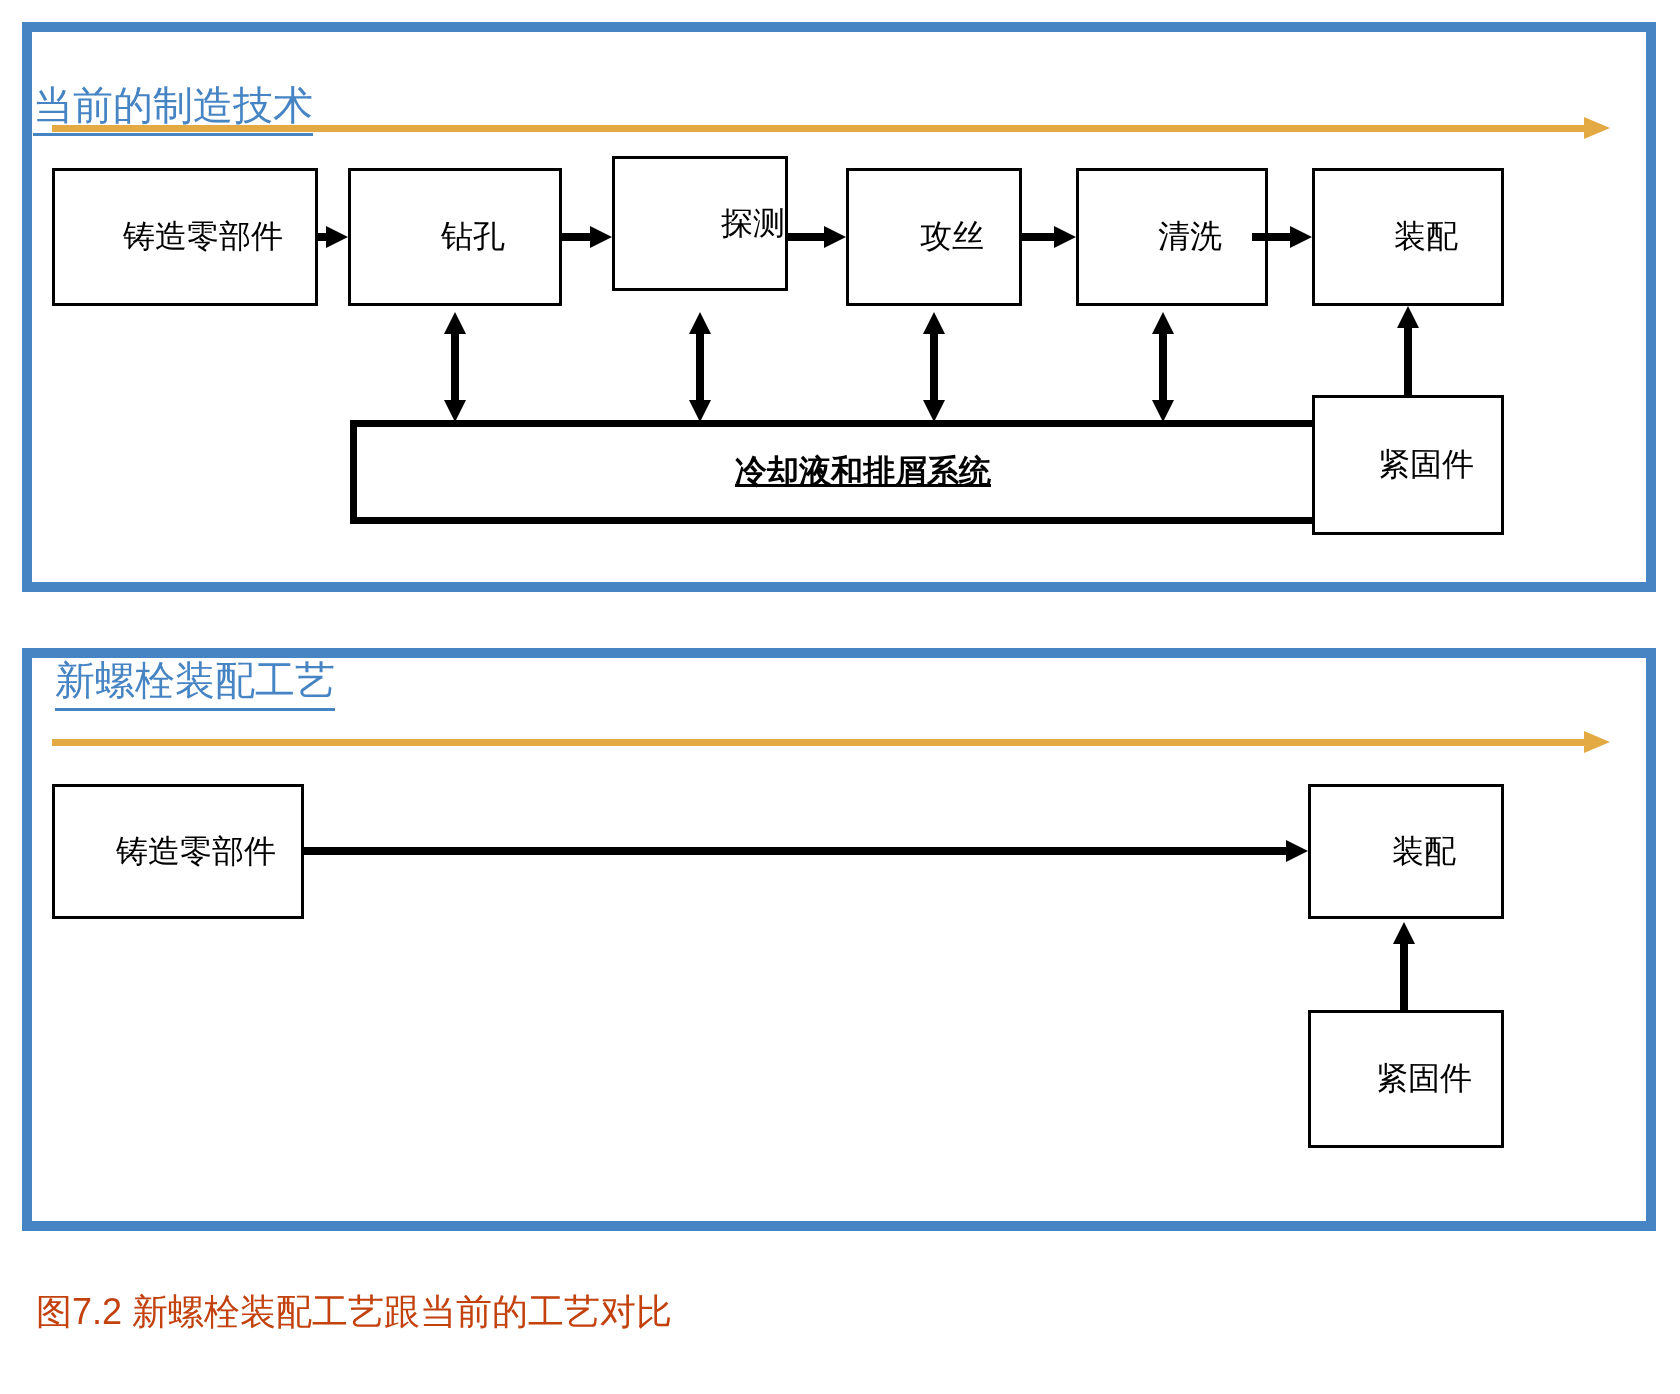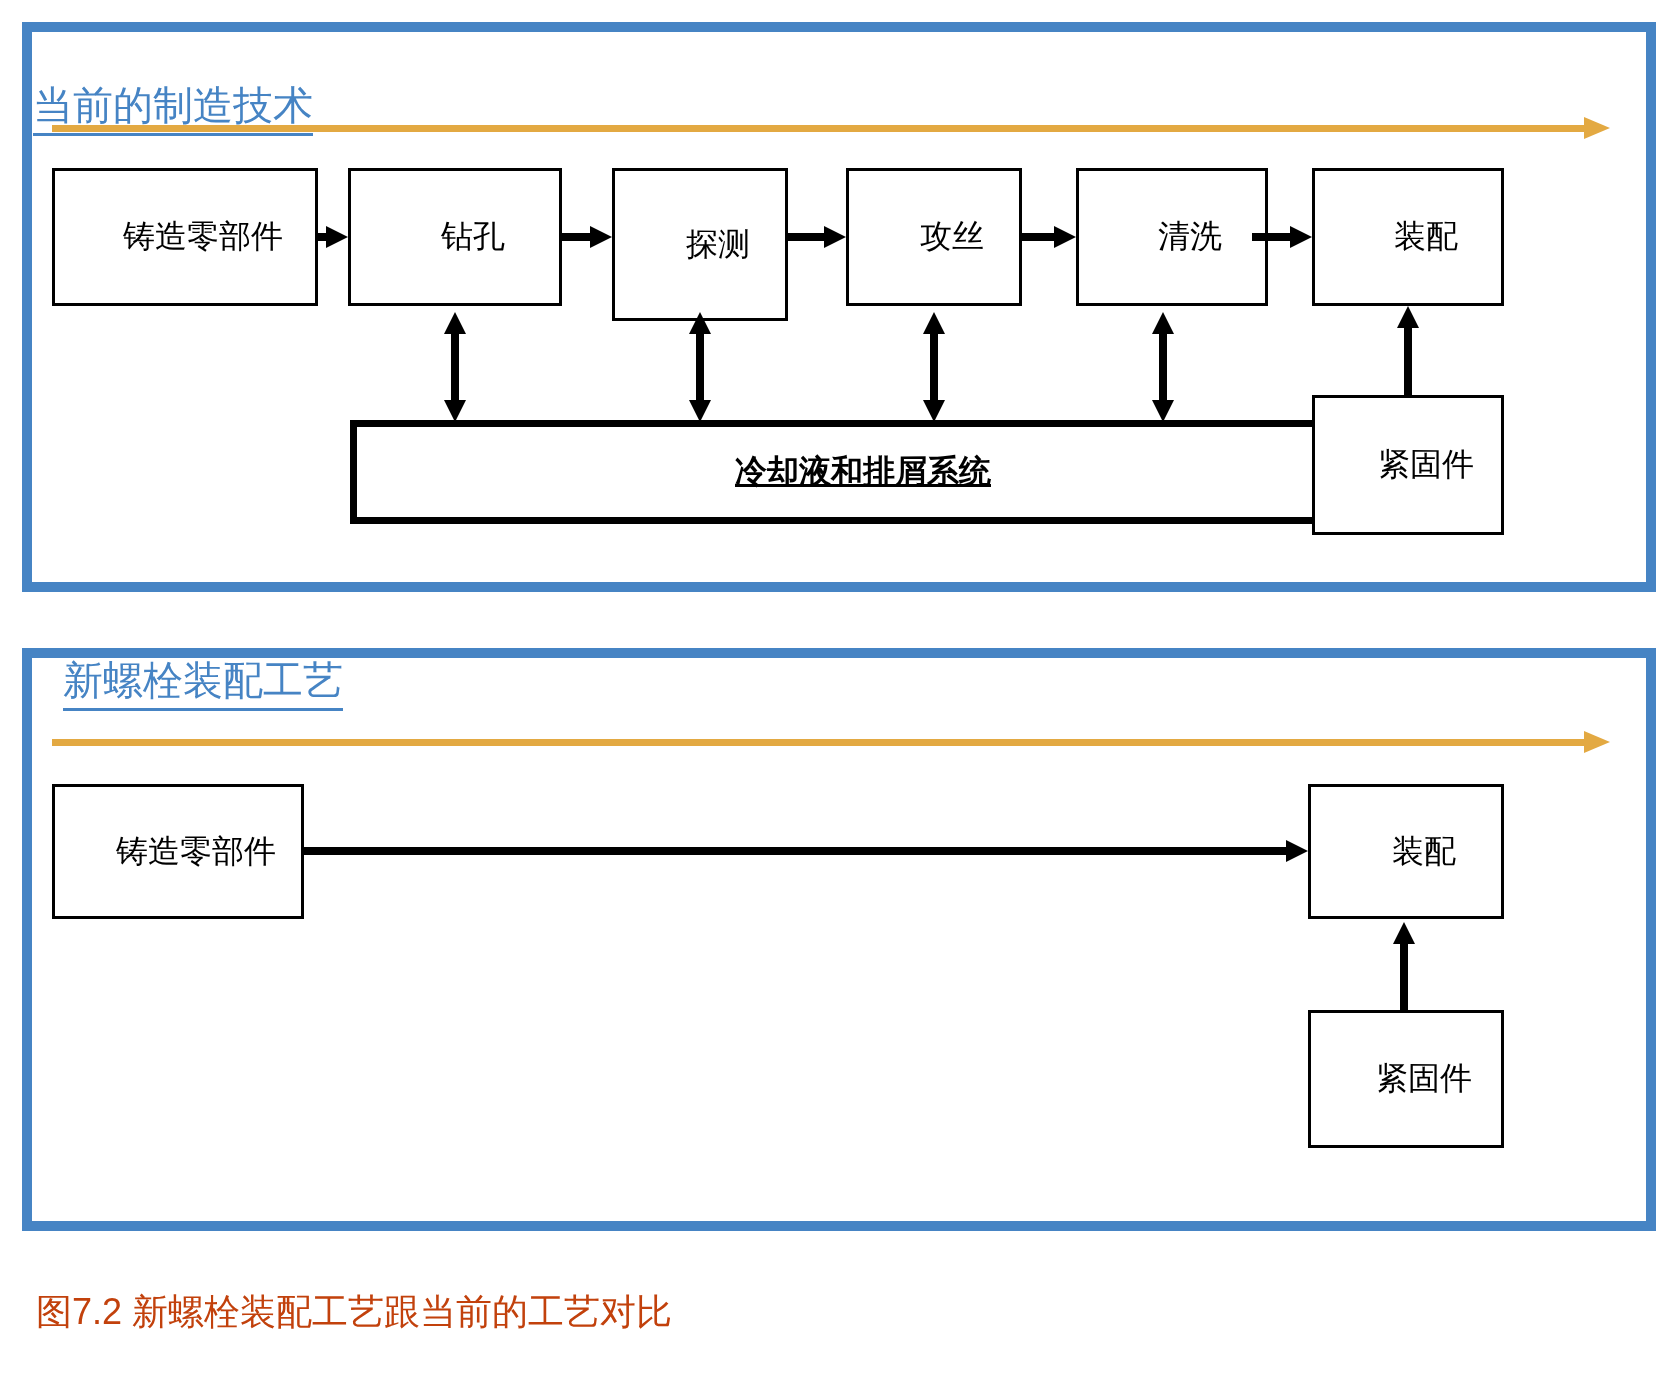--- a/index.html
+++ b/index.html
@@ -27,21 +27,21 @@
   .panel-title {
     position: absolute;
     color: #4684c4;
     font-size: 40px;
     line-height: 1;
     white-space: nowrap;
     border-bottom: 3px solid #4684c4;
     padding-bottom: 8px;
   }
   #title-current { left: 33px; top: 48px; margin-top: 37px; }
-  #title-new     { left: 33px; top: 30px; margin-left: 8px; }
+  #title-new     { left: 33px; top: 30px; }
 
   
   .flow-arrow {
     position: absolute;
     height: 12px;
   }
   .flow-arrow .bar {
     position: absolute;
     left: 0; top: 3px;
     height: 7px;
@@ -141,21 +141,21 @@
 </div>
 
 <div class="pbox" style="left:52px; top:168px; width:266px; height:138px;">
   <span>铸造零部件</span>
 </div>
 
 <div class="pbox" style="left:348px; top:168px; width:214px; height:138px;">
   <span>钻孔</span>
 </div>
 
-<div class="pbox" style="left:612px; top:168px; width:176px; height:153px;">
+<div class="pbox" style="left:612px; top:156px; width:176px; height:135px;justify-content:flex-end;">
   <span>探测</span>
 </div>
 
 <div class="pbox" style="left:846px; top:168px; width:176px; height:138px;">
   <span>攻丝</span>
 </div>
 
 <div class="pbox" style="left:1076px; top:168px; width:192px; height:138px;">
   <span>清洗</span>
 </div>

